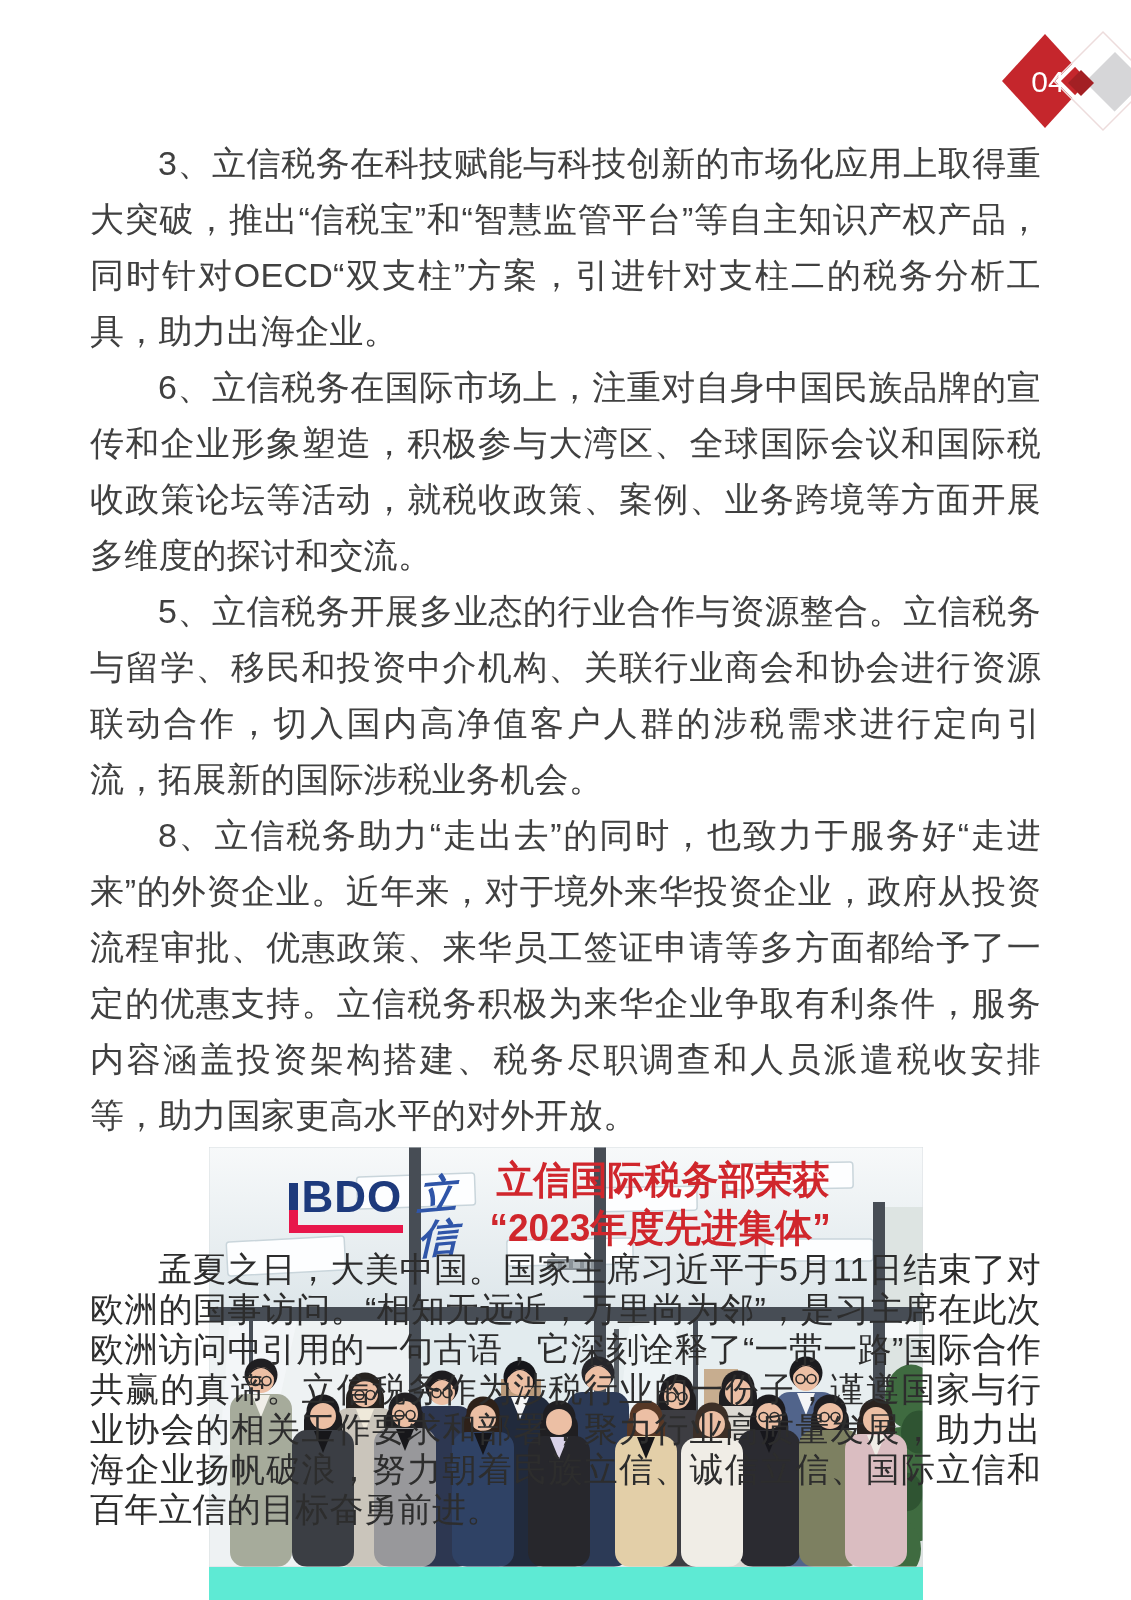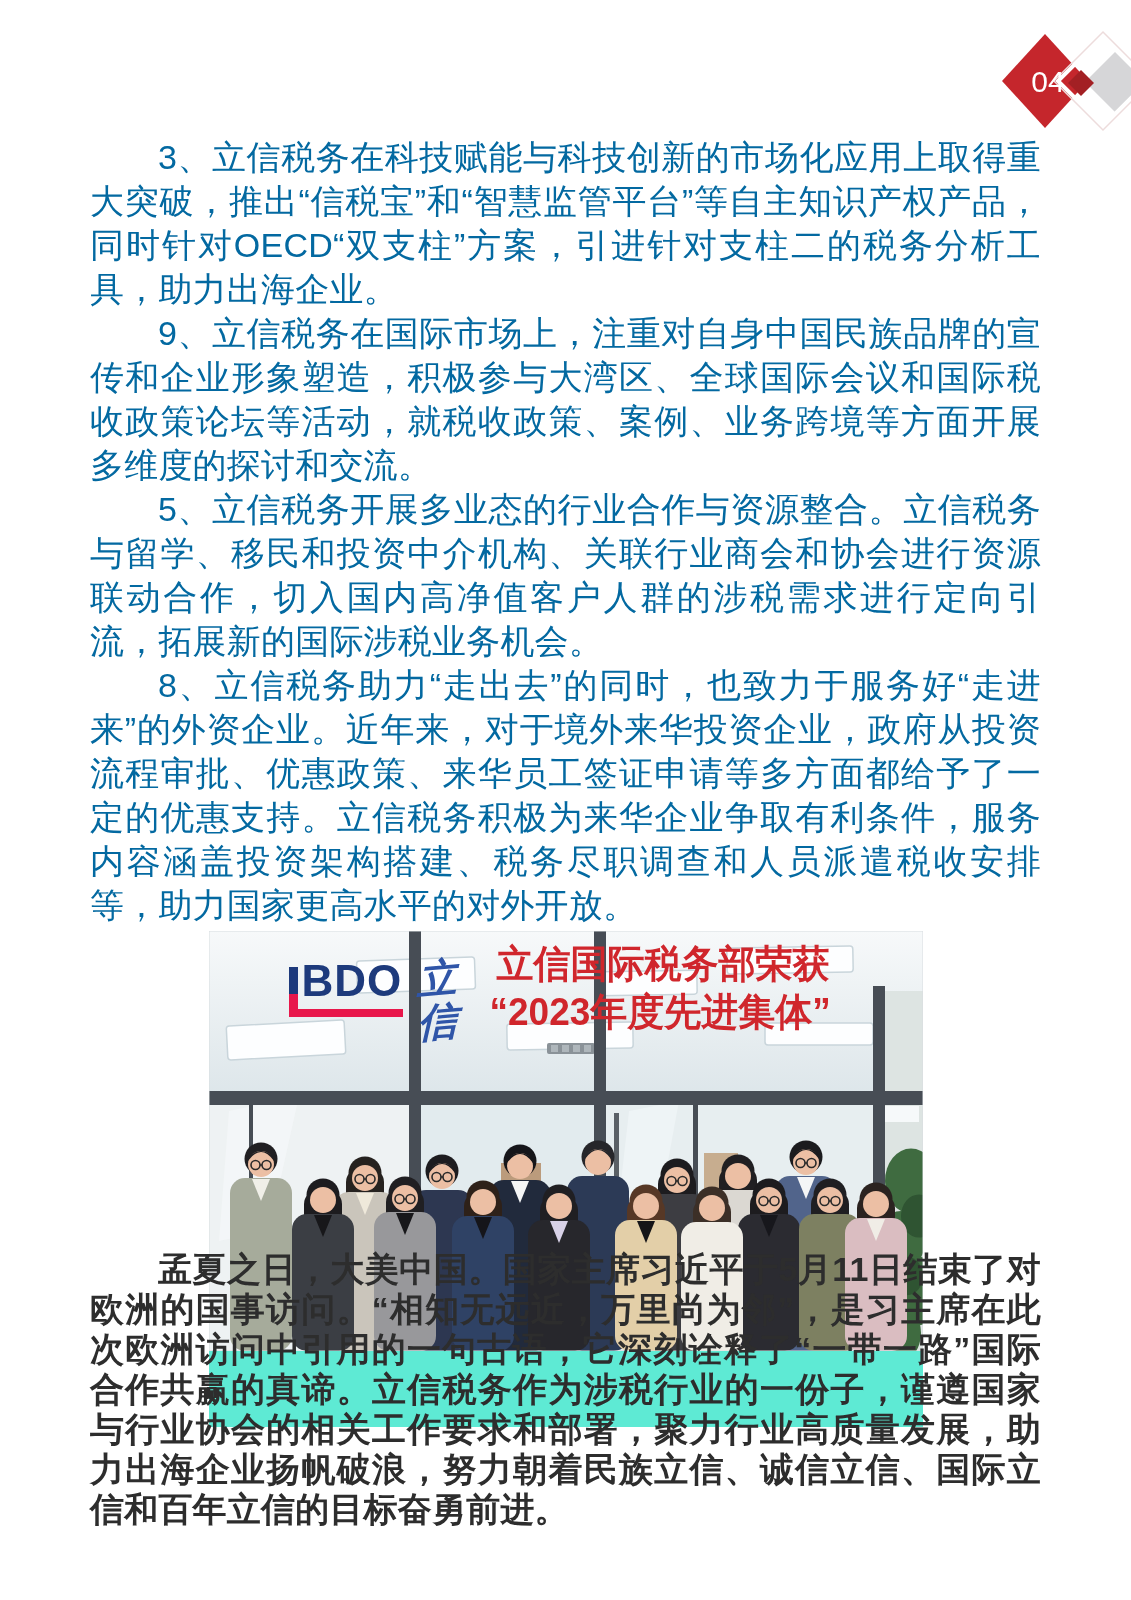--- a/index.html
+++ b/index.html
@@ -15,23 +15,23 @@
   .corner{position:absolute;top:0;right:0;width:140px;height:160px;}
   
   .content{
     position:absolute;
     left:90px;top:131px;
     width:951px;
   }
   .content p{
     margin:0;
     font-size:34px;
-    line-height:44px;
+    line-height:56px;
     font-weight:500;
-    color:#0369a1;
+    color:#404040;
     text-align:justify;
     text-justify:inter-ideograph;
     text-indent:2em;
     letter-spacing:0.2px;
   }
   
   .photo-frame{
     position:relative;
     width:714px;height:496px;
     margin:4px auto 0 auto;
@@ -67,42 +67,42 @@
     letter-spacing:0px;
   }
   .photo-caption .cap2{margin-left:-7px;}
   .closing{
     position:absolute;
     left:90px;top:1245px;
     width:951px;
   }
   .closing p{
     margin:0;
-    font-size:34px;line-height:40px;font-weight:700;color:#2d2d2d;
+    font-size:34px;line-height:40px;font-weight:400;color:#2d2d2d;
     text-align:justify;text-justify:inter-ideograph;text-indent:2em;
     letter-spacing:0.2px;
   }
 </style>
 </head>
 <body>
 
 <div class="page">
 
   <svg class="corner" viewBox="0 0 140 160" aria-hidden="true">
     <polygon points="54,30 97,77 54,124 11,77" fill="#c5262c"></polygon>
     <polygon points="124,48 154,78 124,108 94,78" fill="#d6d6d8"></polygon>
     <polygon points="112,32 157,77 112,122 67,77" fill="none" stroke="#ffffff" stroke-width="4"></polygon>
     <polygon points="112,28 161,77 112,126 63,77" fill="none" stroke="#eddcdc" stroke-width="1.5"></polygon>
     <polygon points="90,66 103,79 90,92 77,79" fill="#a32024"></polygon>
     <text x="57" y="88" text-anchor="middle" font-size="30" font-weight="500" fill="#ffffff" font-family="Liberation Sans, DejaVu Sans, sans-serif">04</text>
   </svg>
 
   <div class="content">
     <p>3、立信税务在科技赋能与科技创新的市场化应用上取得重大突破，推出“信税宝”和“智慧监管平台”等自主知识产权产品，同时针对OECD“双支柱”方案，引进针对支柱二的税务分析工具，助力出海企业。</p>
-    <p>9、立信税务在国际市场上，注重对自身中国民族品牌的宣传和企业形象塑造，积极参与大湾区、全球国际会议和国际税收政策论坛等活动，就税收政策、案例、业务跨境等方面开展多维度的探讨和交流。</p>
+    <p>6、立信税务在国际市场上，注重对自身中国民族品牌的宣传和企业形象塑造，积极参与大湾区、全球国际会议和国际税收政策论坛等活动，就税收政策、案例、业务跨境等方面开展多维度的探讨和交流。</p>
     <p>5、立信税务开展多业态的行业合作与资源整合。立信税务与留学、移民和投资中介机构、关联行业商会和协会进行资源联动合作，切入国内高净值客户人群的涉税需求进行定向引流，拓展新的国际涉税业务机会。</p>
     <p>8、立信税务助力“走出去”的同时，也致力于服务好“走进来”的外资企业。近年来，对于境外来华投资企业，政府从投资流程审批、优惠政策、来华员工签证申请等多方面都给予了一定的优惠支持。立信税务积极为来华企业争取有利条件，服务内容涵盖投资架构搭建、税务尽职调查和人员派遣税收安排等，助力国家更高水平的对外开放。</p>
 
     <div class="photo-frame">
       <svg class="scene" id="photo-scene" width="714" height="420" viewBox="0 0 714 420" aria-hidden="true">
           <rect x="0" y="0" width="714" height="420" fill="#e9eff1"></rect>
           <linearGradient id="ceil" x1="0" y1="0" x2="0" y2="1">
             <stop offset="0" stop-color="#f7f9fa"></stop>
             <stop offset="1" stop-color="#dde6ea"></stop>
           </linearGradient>

